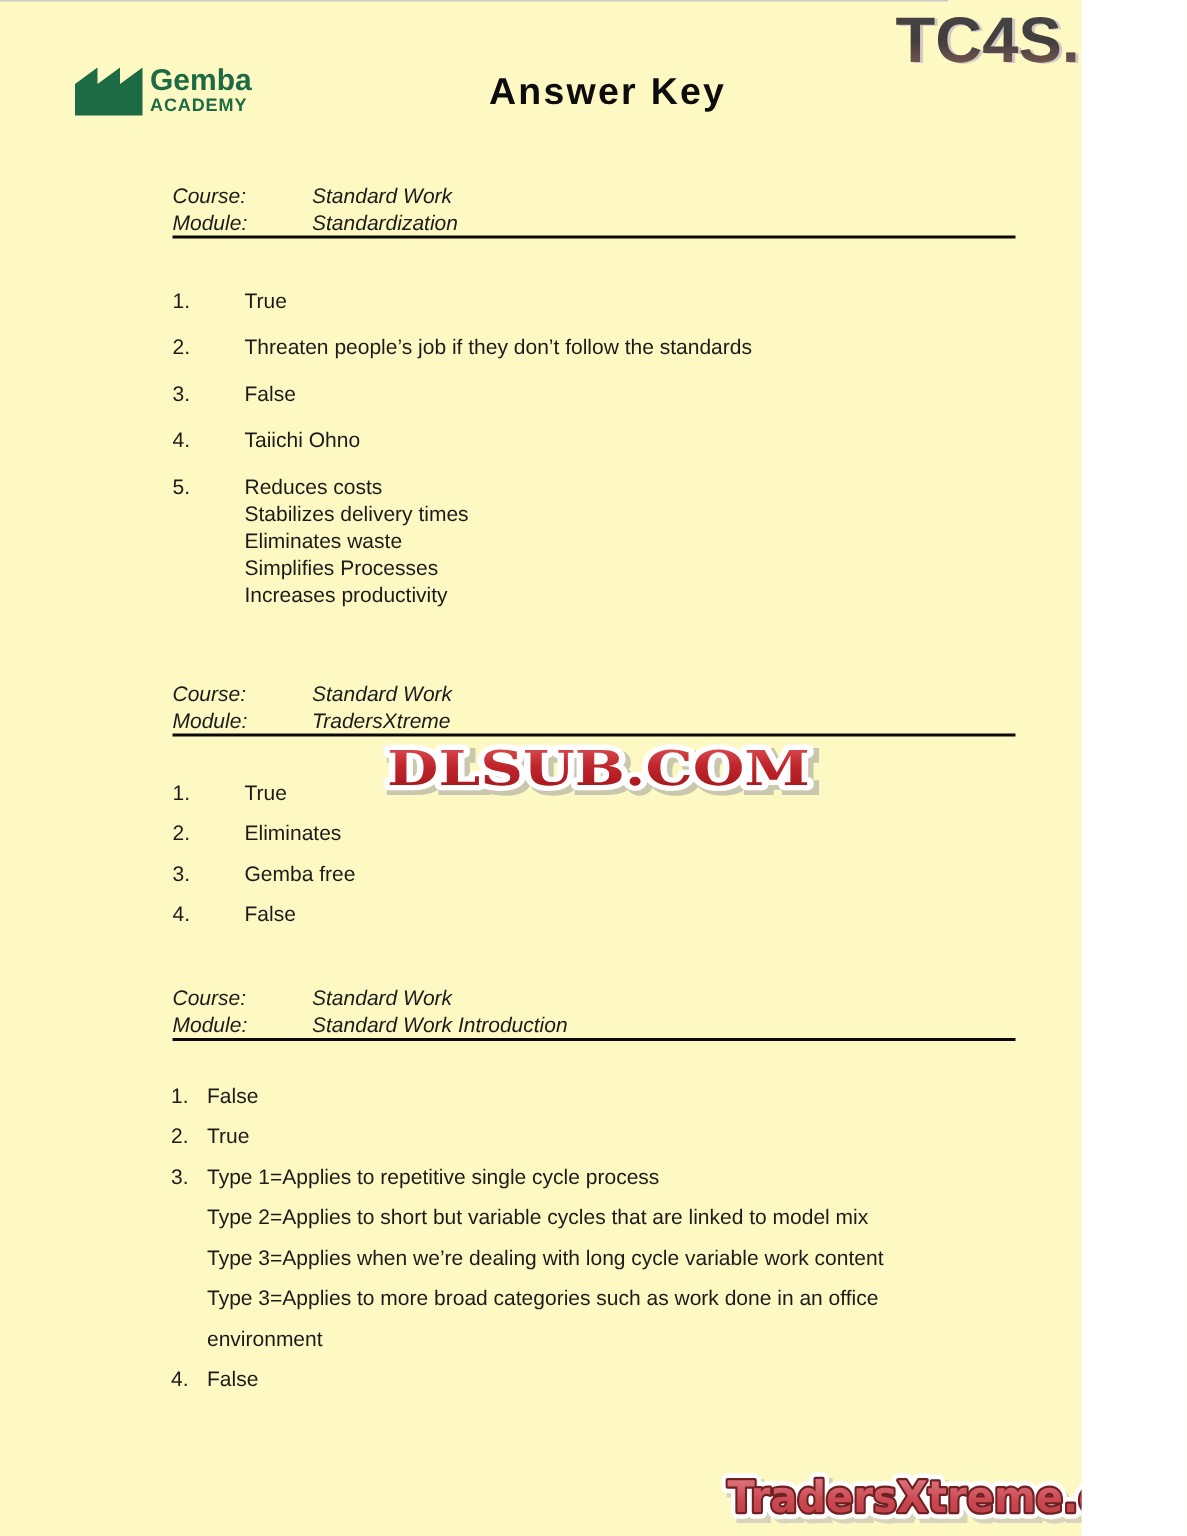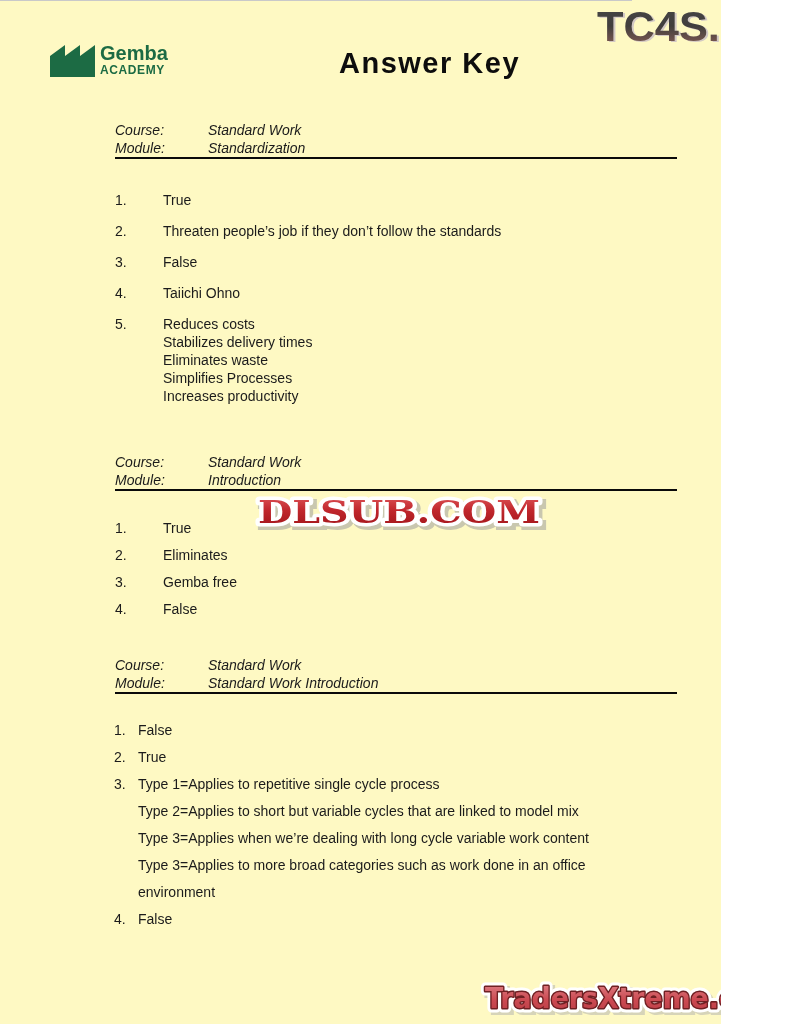--- a/index.html
+++ b/index.html
@@ -13,22 +13,22 @@
   .wm{position:absolute;z-index:5;}
   .wm-tc4s{left:594px;top:3px;}
   .wm-dlsub{left:251px;top:489px;}
   .wm-traders{left:476px;top:978px;}
 
   
   .logo{position:absolute;left:50px;top:41px;}
 
   
   .title{
-    position:absolute;left:339px;top:47px;margin:0;
-    font-size:29px;font-weight:700;letter-spacing:1.5px;color:#0d0d0d;
+    position:absolute;left:326px;top:47px;margin:0;
+    font-size:25px;font-weight:700;letter-spacing:1.5px;color:#0d0d0d;
   }
 
   
   .section{position:absolute;left:115px;width:562px;font-size:14px;line-height:18px;font-style:italic;}
   .sec-head{border-bottom:2px solid #0a0a0a;}
   .sec-row{display:flex;}
   .sec-lbl{width:93px;flex:none;}
   .sec1{top:121px;}
   .sec2{top:453px;}
   .sec3{top:656px;}
@@ -125,21 +125,21 @@
   </div>
 
   <div class="section sec2">
     <div class="sec-head">
       <div class="sec-row">
         <span class="sec-lbl">Course:</span>
         <span class="sec-val">Standard Work</span>
       </div>
       <div class="sec-row">
         <span class="sec-lbl">Module:</span>
-        <span class="sec-val">Introduction</span>
+        <span class="sec-val">TradersXtreme</span>
       </div>
     </div>
   </div>
 
   <svg class="wm wm-dlsub" width="297" height="46" viewBox="0 0 297 46">
     <defs>
       <linearGradient id="g-dlsub" x1="0" y1="0" x2="0" y2="1">
         <stop offset="0" stop-color="#e25b5e"></stop>
         <stop offset="0.45" stop-color="#c1272d"></stop>
         <stop offset="1" stop-color="#9c1217"></stop>

